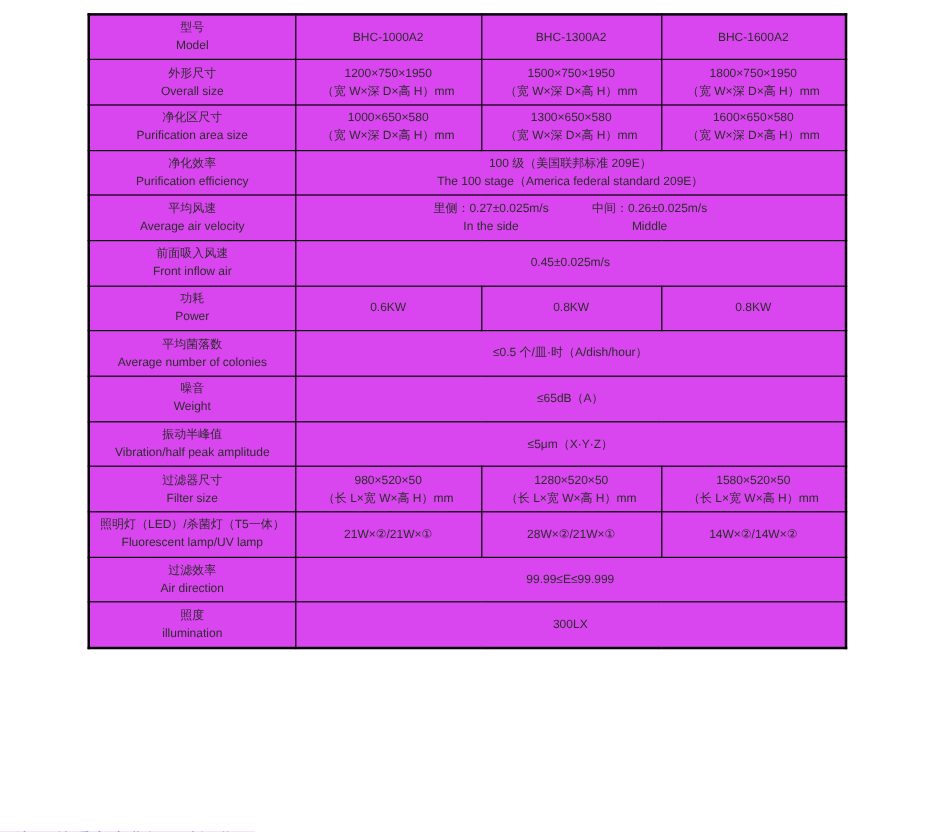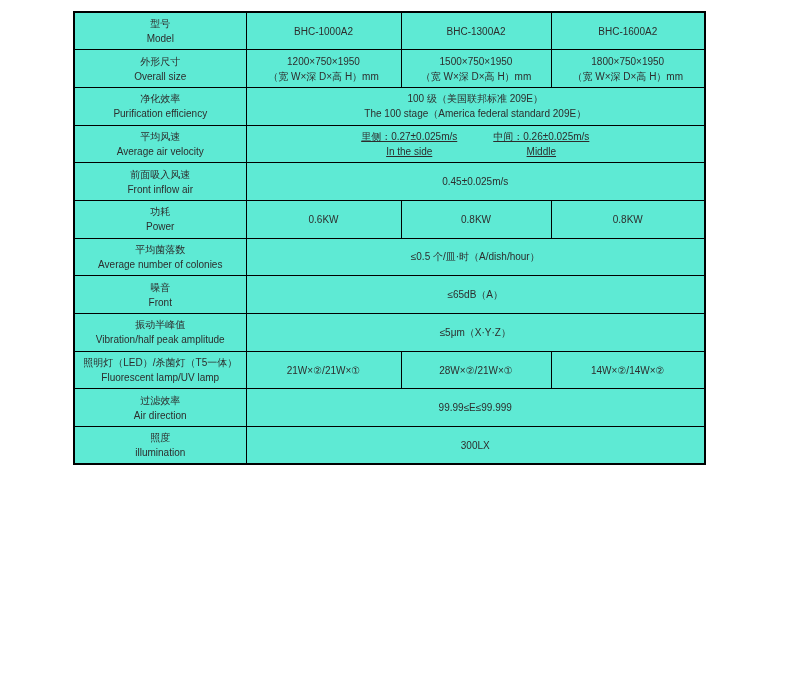--- a/index.html
+++ b/index.html
@@ -15,40 +15,39 @@
     color: #2d2d2d;
   }
   table.spec-table {
     position: absolute;
     left: 73px;
     top: 11px;
     width: 631px;
     border-collapse: collapse;
     table-layout: fixed;
     border: 2px solid #000000;
-    background: #5eead4;
+    background: #d946ef;
   }
   table.spec-table tr { height: 37.7px; }
   table.spec-table td {
     border: 1px solid #000000;
     padding: 0 2px;
     text-align: center;
     vertical-align: middle;
     font-size: 10px;
     line-height: 15px;
     overflow: hidden;
   }
   td.lbl div { white-space: nowrap; }
   td.val div { white-space: nowrap; }
   .av-flex {
     display: flex;
     justify-content: center;
     align-items: center;
     gap: 36px;
-    text-decoration: underline;
   }
   .av-group {
     display: flex;
     flex-direction: column;
     align-items: center;
   }
   .footer-note {
     position: absolute;
     left: 12px;
     top: 655px;
@@ -93,20 +92,38 @@
     <td class="val">
       <div>1500×750×1950</div>
       <div>（宽 W×深 D×高 H）mm</div>
     </td>
     <td class="val">
       <div>1800×750×1950</div>
       <div>（宽 W×深 D×高 H）mm</div>
     </td>
   </tr>
 
+  <tr>
+    <td class="lbl">
+      <div>净化区尺寸</div>
+      <div>Purification area size</div>
+    </td>
+    <td class="val">
+      <div>1000×650×580</div>
+      <div>（宽 W×深 D×高 H）mm</div>
+    </td>
+    <td class="val">
+      <div>1300×650×580</div>
+      <div>（宽 W×深 D×高 H）mm</div>
+    </td>
+    <td class="val">
+      <div>1600×650×580</div>
+      <div>（宽 W×深 D×高 H）mm</div>
+    </td>
+  </tr>
 
   <tr>
     <td class="lbl">
       <div>净化效率</div>
       <div>Purification efficiency</div>
     </td>
     <td class="val" colspan="3">
       <div>100 级（美国联邦标准 209E）</div>
       <div>The 100 stage（America federal standard 209E）</div>
     </td>
@@ -154,34 +171,52 @@
     <td class="lbl">
       <div>平均菌落数</div>
       <div>Average number of colonies</div>
     </td>
     <td class="val" colspan="3">≤0.5 个/皿·时（A/dish/hour）</td>
   </tr>
 
   <tr>
     <td class="lbl">
       <div>噪音</div>
-      <div>Front</div>
+      <div>Weight</div>
     </td>
     <td class="val" colspan="3">≤65dB（A）</td>
   </tr>
 
   <tr>
     <td class="lbl">
       <div>振动半峰值</div>
       <div>Vibration/half peak amplitude</div>
     </td>
     <td class="val" colspan="3">≤5μm（X·Y·Z）</td>
   </tr>
 
 
+  <tr>
+    <td class="lbl">
+      <div>过滤器尺寸</div>
+      <div>Filter size</div>
+    </td>
+    <td class="val">
+      <div>980×520×50</div>
+      <div>（长 L×宽 W×高 H）mm</div>
+    </td>
+    <td class="val">
+      <div>1280×520×50</div>
+      <div>（长 L×宽 W×高 H）mm</div>
+    </td>
+    <td class="val">
+      <div>1580×520×50</div>
+      <div>（长 L×宽 W×高 H）mm</div>
+    </td>
+  </tr>
 
   <tr>
     <td class="lbl">
       <div>照明灯（LED）/杀菌灯（T5一体）</div>
       <div>Fluorescent lamp/UV lamp</div>
     </td>
     <td class="val">21W×②/21W×①</td>
     <td class="val">28W×②/21W×①</td>
     <td class="val">14W×②/14W×②</td>
   </tr>

